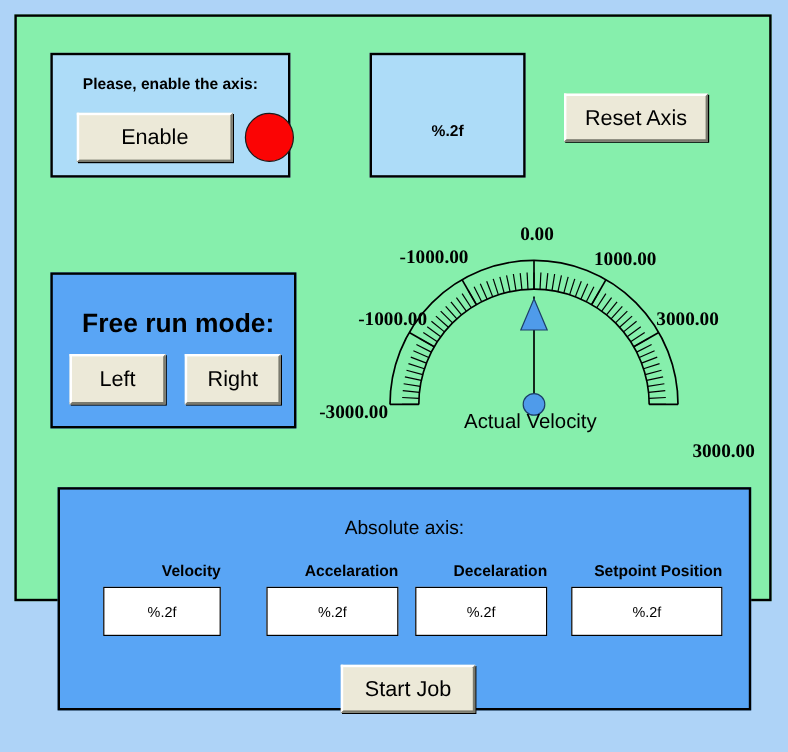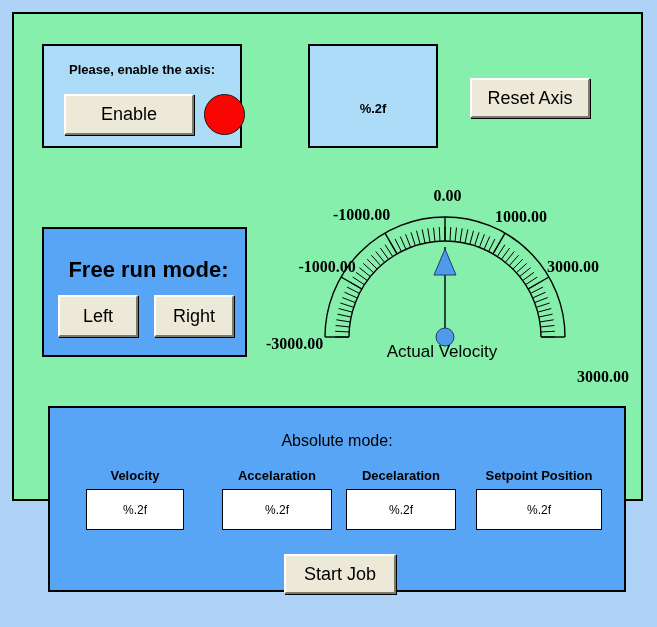--- a/index.html
+++ b/index.html
@@ -117,21 +117,21 @@
   }
 
   
   #panel-absolute { left: 34px; top: 392px; width: 578px; height: 186px; }
   #absolute-title {
     position: absolute; left: 0; top: 24px; width: 100%;
     font-size: 16px; font-weight: normal;
   }
   .field-group { position: absolute; top: 60px; }
   .field-label {
-    text-align: center;
+    text-align: right;
     font-size: 13px;
     font-weight: bold;
     color: #000000;
     white-space: nowrap;
     margin-bottom: 6px;
   }
   .field-box {
     background: #ffffff;
     border: 1px solid #000000;
     box-sizing: border-box;
@@ -247,21 +247,21 @@
   <div class="gauge-label" style="left: 9px; top: 173px;">-3000.00</div>
       <div class="gauge-label" style="left: 41.5244px; top: 96px;">-1000.00</div>
       <div class="gauge-label" style="left: 76px; top: 44.0244px;">-1000.00</div>
       <div class="gauge-label" style="left: 176.5px; top: 25px;">0.00</div>
       <div class="gauge-label" style="left: 238px; top: 46px;">1000.00</div>
       <div class="gauge-label" style="left: 289.976px; top: 96px;">3000.00</div>
       <div class="gauge-label" style="left: 320px; top: 173px; margin-top: 33px;">3000.00</div>
     </div>
 
   <div class="panel panel-mid" id="panel-absolute">
-    <div class="panel-title" id="absolute-title">Absolute mode:</div>
+    <div class="panel-title" id="absolute-title">Absolute axis:</div>
     <div id="absolute-fields">
         <div class="field-group" style="left: 36px; width: 98px;">
           <div class="field-label">Velocity</div>
           <div class="field-box">%.2f</div>
         </div>
         <div class="field-group" style="left: 172px; width: 110px;">
           <div class="field-label">Accelaration</div>
           <div class="field-box">%.2f</div>
         </div>
         <div class="field-group" style="left: 296px; width: 110px;">

